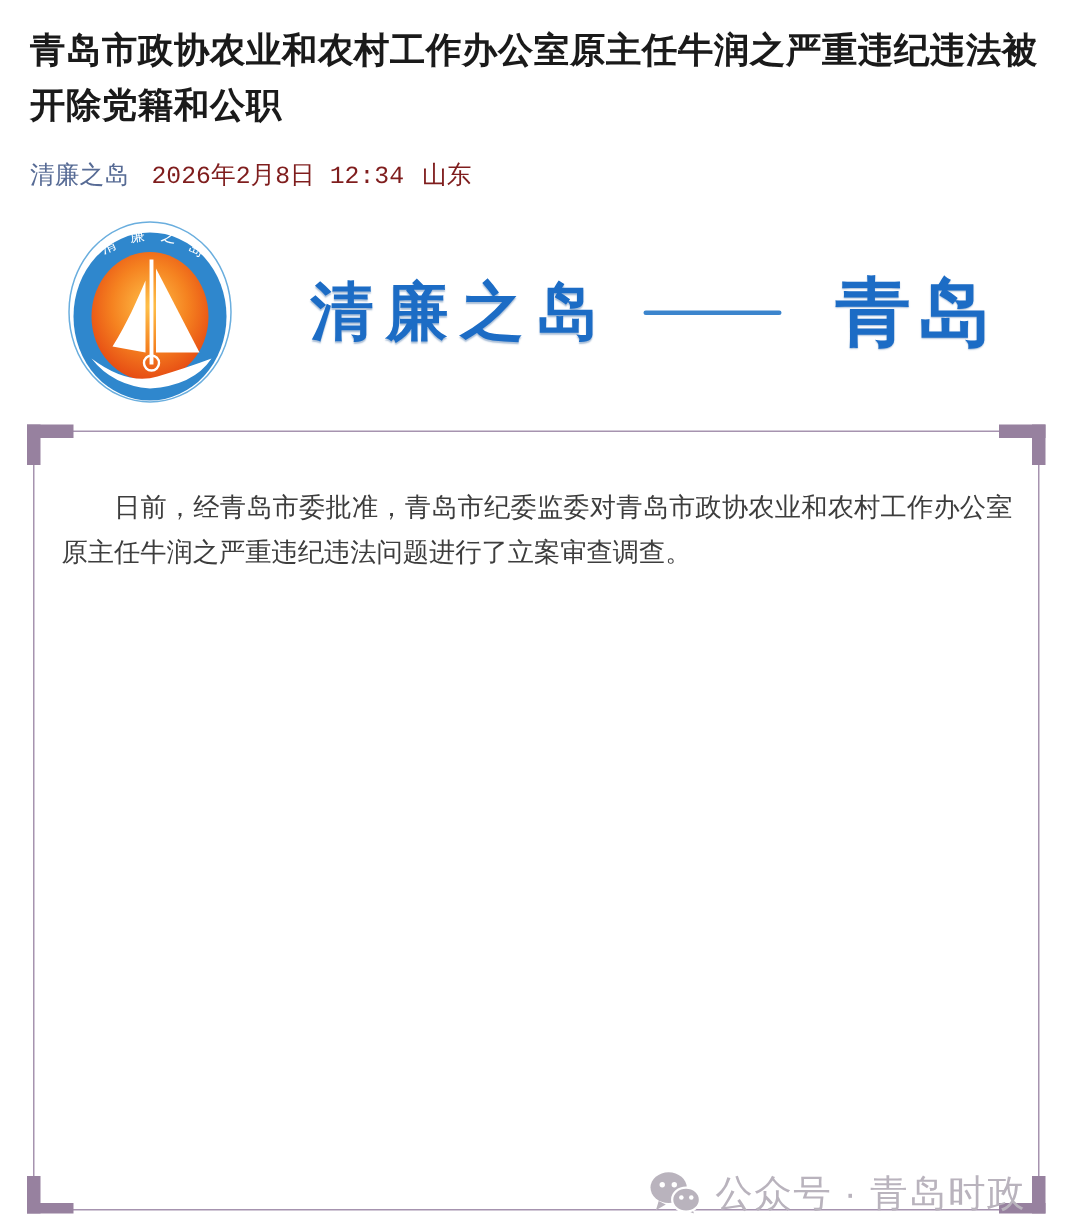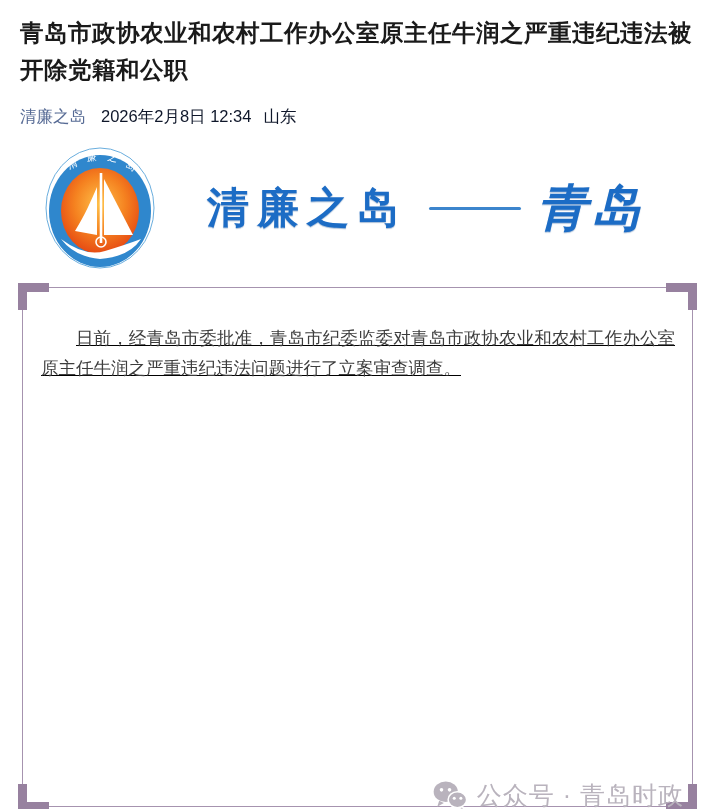--- a/index.html
+++ b/index.html
@@ -11,37 +11,37 @@
   }
   .page { width: 715px; height: 809px; padding: 15px 20px 0 20px; position: relative; }
 
   .title {
     margin: 0; color: #1a1a1a; font-size: 23.5px; line-height: 37px;
     font-weight: 700; letter-spacing: 0.5px;
   }
 
   .byline { margin-top: 17px; font-size: 16.5px; display: flex; align-items: baseline; }
   .byline .account { color: #576b95; margin-right: 15px; cursor: pointer; }
-  .byline .meta { color: #0f172a; margin-right: 12px; }
+  .byline .meta { color: #7f1d1d; margin-right: 12px; font-family: Liberation Mono, monospace; }
 
   .banner { margin-top: 15px; height: 130px; display: flex; align-items: center; position: relative; }
   .logo-wrap { margin-left: 25px; width: 110px; height: 122px; flex: 0 0 auto; }
   .banner-text {
     display: flex; align-items: center; margin-left: 52px;
     color: #1c6cc5; font-weight: 700;
     font-family: "Liberation Serif", "DejaVu Serif", serif;
     text-shadow: 0 1px 1px rgba(10,70,140,0.35);
   }
   .brand-left { font-size: 42px; letter-spacing: 8px; }
   .dash { width: 92px; height: 3px; background: #3c85cd; margin: 0 12px 0 22px; border-radius: 2px; flex: 0 0 auto; }
-  .brand-right { font-size: 50px; letter-spacing: 4px; margin-left: 4px; font-style: italic; }
+  .brand-right { font-size: 50px; letter-spacing: 4px; margin-left: 24px; }
 
   .frame {
     position: relative; margin: 14px 0 0 2px; width: 671px; height: 520px;
-    border: 1px solid #a693af; padding: 35px 17px 0 18px; text-decoration: underline;
+    border: 1px solid #a693af; padding: 35px 17px 0 18px;
   }
   .corner { position: absolute; width: 31px; height: 27px; }
   .corner.tl { top: -5px; left: -5px; border-top: 9px solid #97819f; border-left: 9px solid #97819f; }
   .corner.tr { top: -5px; right: -5px; border-top: 9px solid #97819f; border-right: 9px solid #97819f; }
   .corner.bl { bottom: -5px; left: -5px; border-bottom: 9px solid #97819f; border-left: 9px solid #97819f; }
   .corner.br { bottom: -5px; right: -5px; border-bottom: 9px solid #97819f; border-right: 9px solid #97819f; }
 
   .frame p {
     margin: 0 0 14px 0; color: #3d3d3d; font-size: 17.5px; line-height: 30px;
     text-align: justify; text-indent: 2em;

